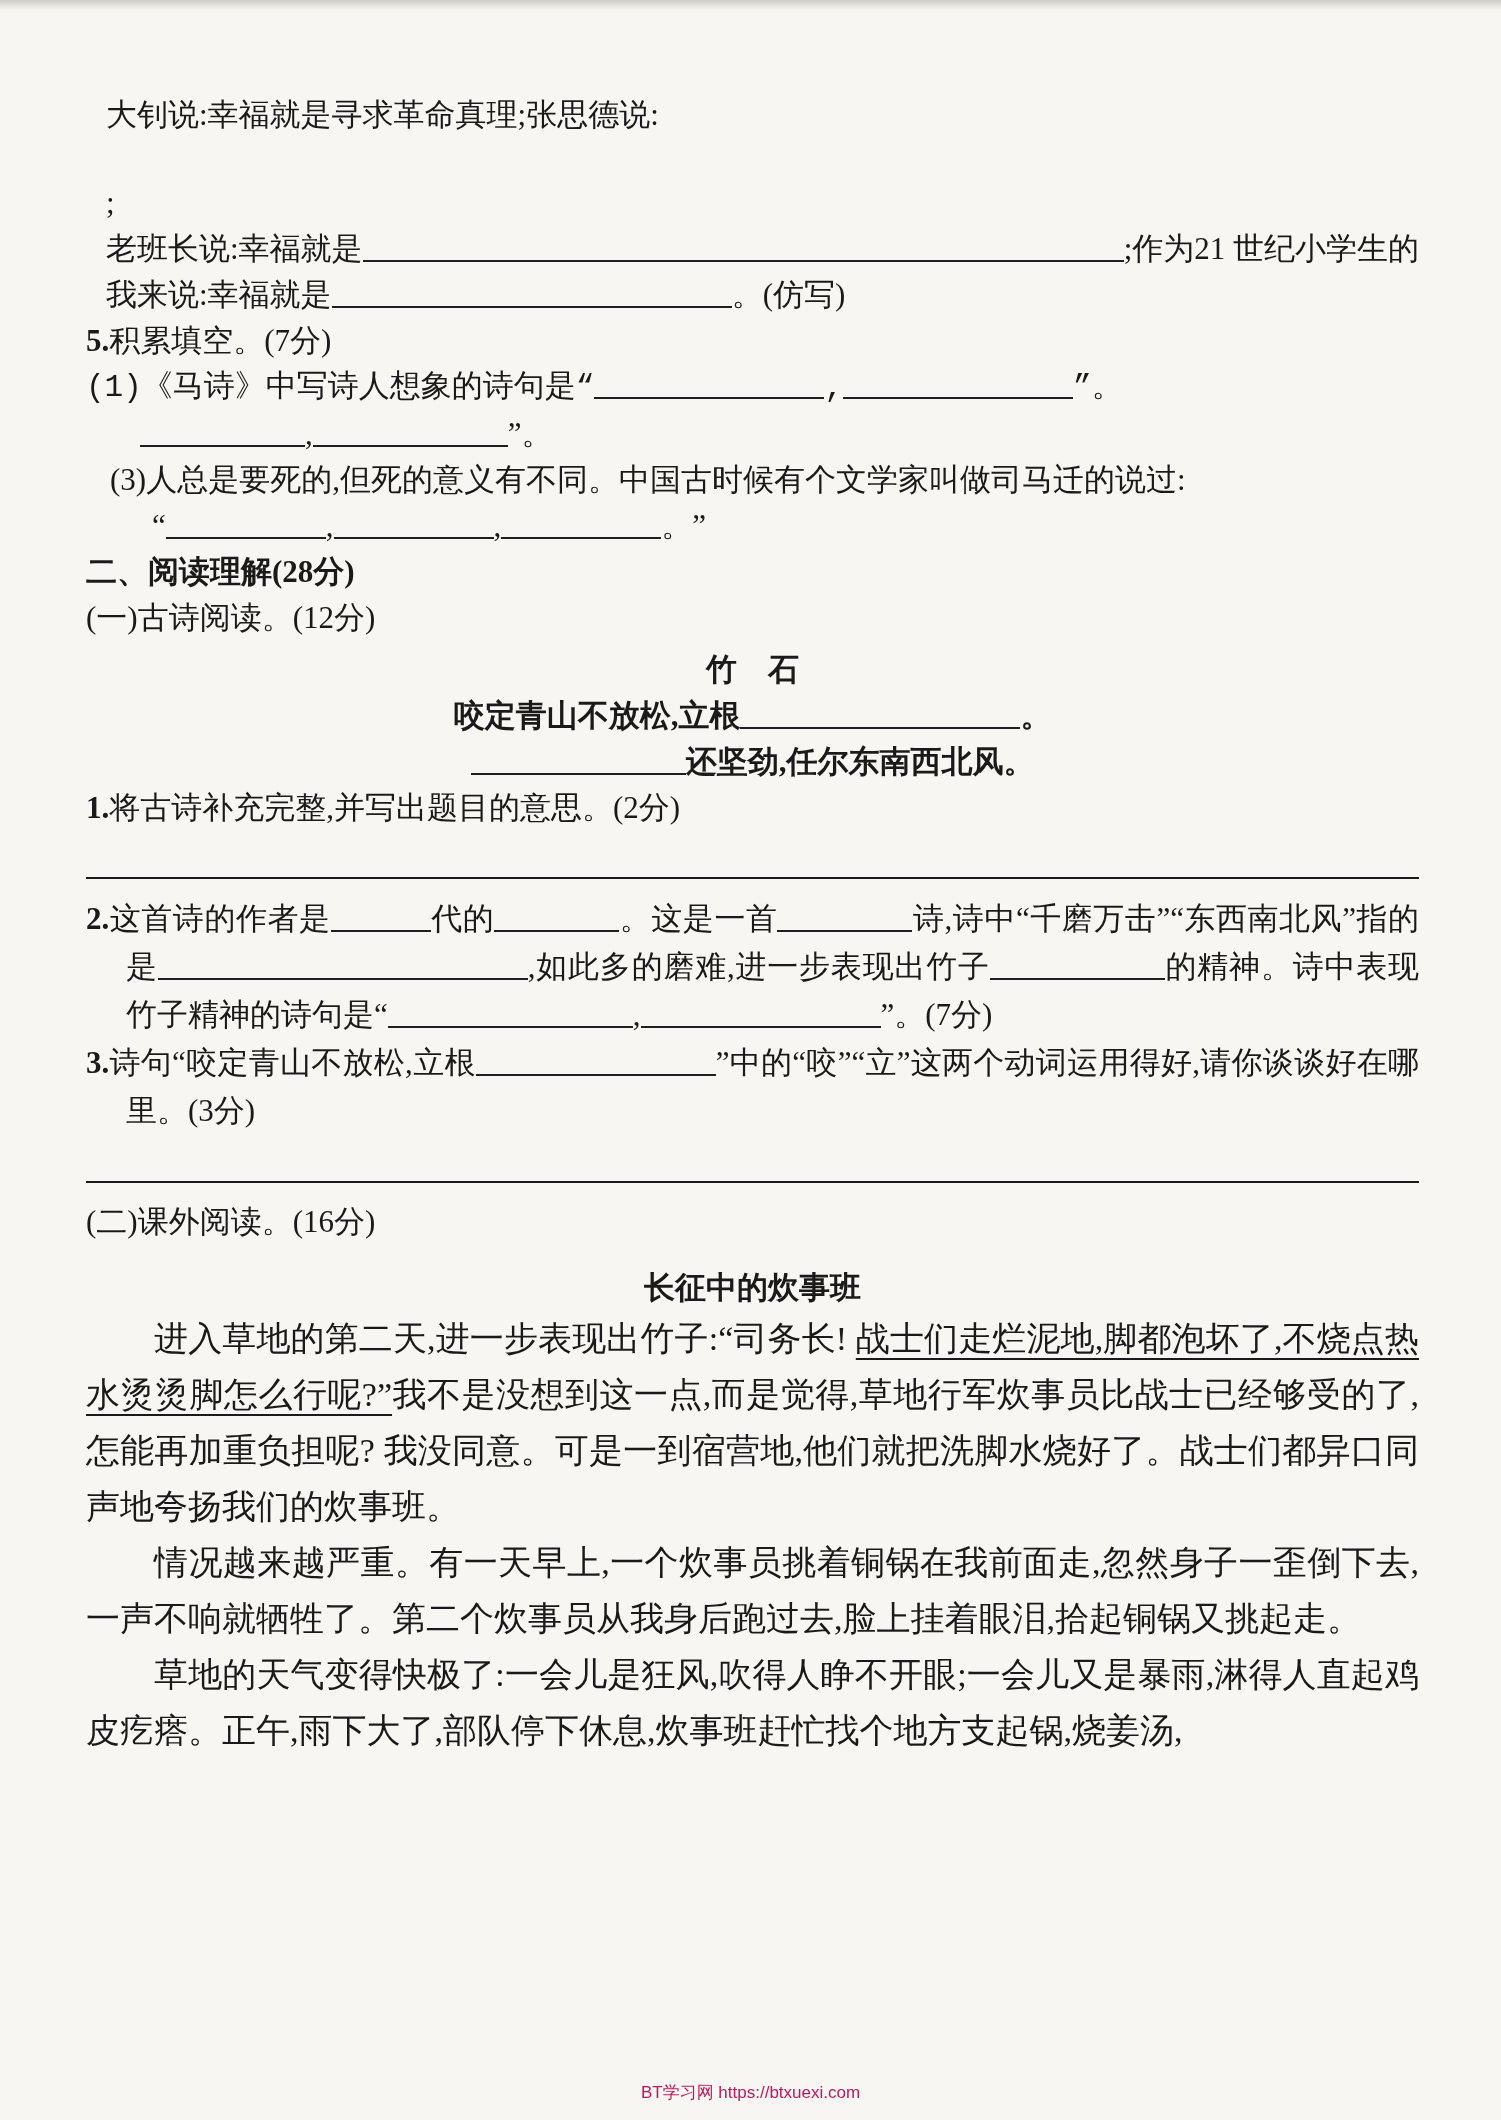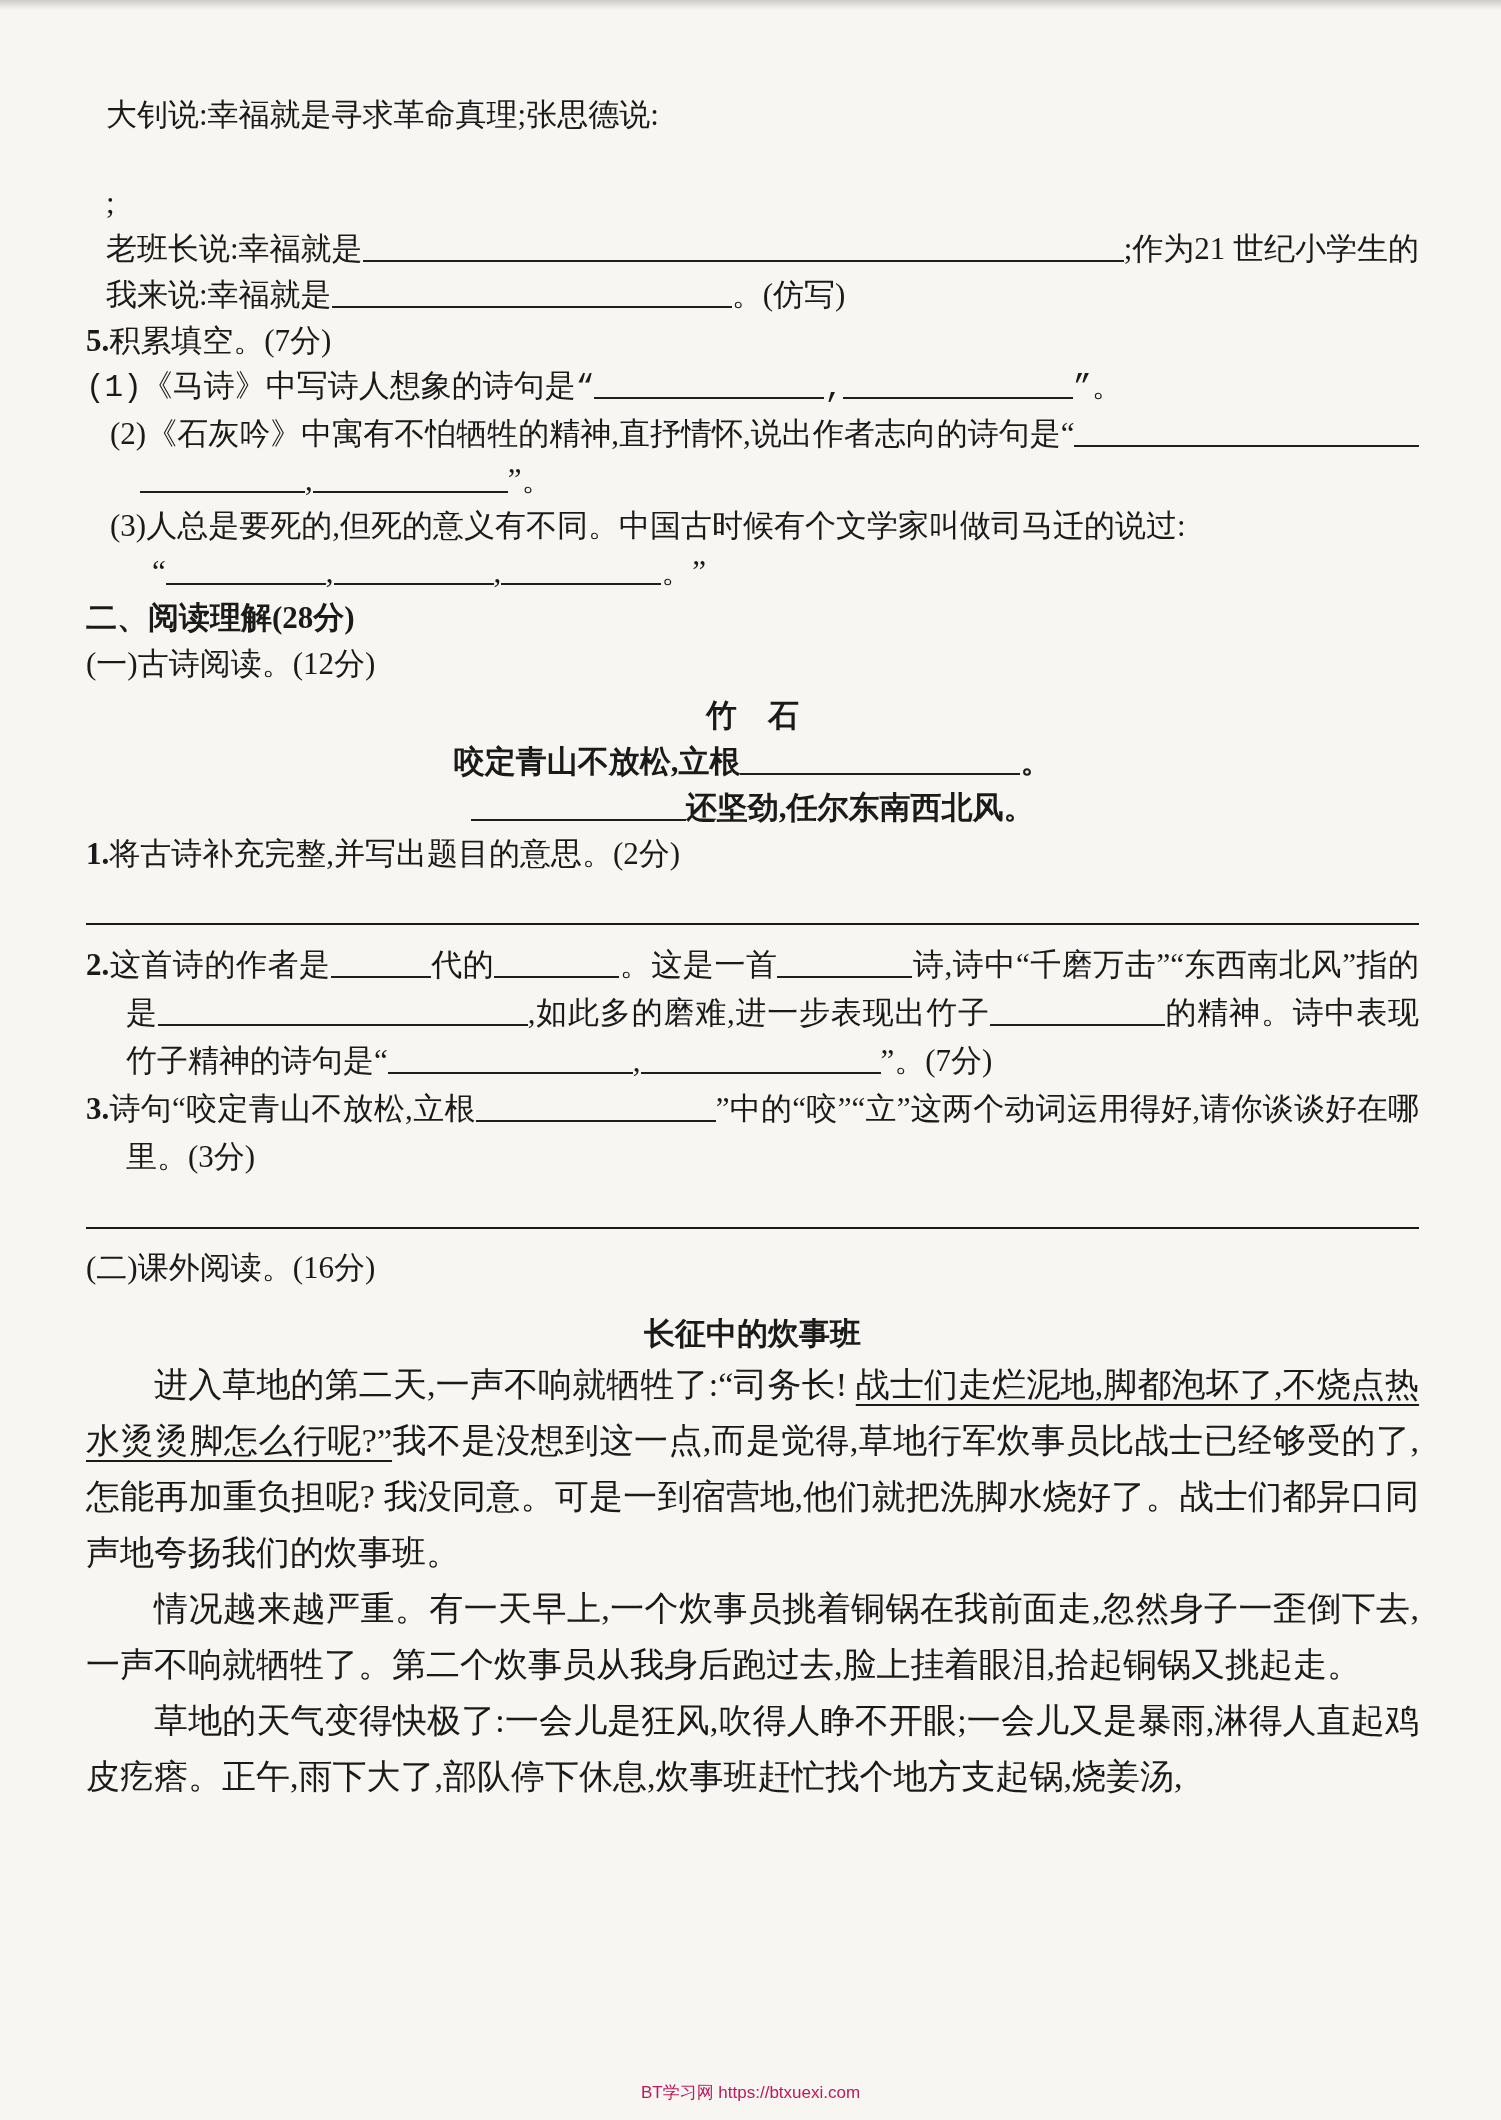--- a/index.html
+++ b/index.html
@@ -48,37 +48,33 @@
       <span class="txt">;</span>
     </div>
     <div class="line flexline" style="margin-left: 20px;">
       <span class="txt">老班长说:幸福就是</span>
       <span class="blank grow"></span>
       <span class="txt">;作为21 世纪小学生的</span>
     </div>
     <div class="line" style="margin-left: 20px;"><span class="txt">我来说:幸福就是</span><span class="blank" style="width: 400px;"></span><span class="txt">。(仿写)</span></div>
     <div class="line"><span class="txt b">5.</span><span class="txt">积累填空。(7分)</span></div>
     <div class="line" style=" font-family: Liberation Mono, monospace;"><span class="txt">(1)《马诗》中写诗人想象的诗句是“</span><span class="blank" style="width: 230px;"></span><span class="txt">,</span><span class="blank" style="width: 230px;"></span><span class="txt">”。</span></div>
-    <div class="line flexline" style="margin-left: 24px;">
-      <span class="txt">(2)《石灰吟》中寓有不怕牺牲的精神,直抒情怀,说出作者志向的诗句是“</span>
-      <span class="blank grow"></span>
-    </div>
     <div class="line" style="margin-left: 54px;"><span class="blank" style="width: 165px;"></span><span class="txt">,</span><span class="blank" style="width: 195px;"></span><span class="txt">”。</span></div>
     <div class="line" style="margin-left: 24px;"><span class="txt">(3)人总是要死的,但死的意义有不同。中国古时候有个文学家叫做司马迁的说过:</span></div>
     <div class="line" style="margin-left: 66px;"><span class="txt">“</span><span class="blank" style="width: 160px;"></span><span class="txt">,</span><span class="blank" style="width: 160px;"></span><span class="txt">,</span><span class="blank" style="width: 160px;"></span><span class="txt">。”</span></div>
     <div class="line bold"><span class="txt">二、阅读理解(28分)</span></div>
     <div class="line"><span class="txt">(一)古诗阅读。(12分)</span></div>
     <div class="line center bold" style="margin-top: 6px;"><span class="txt">竹　石</span></div>
     <div class="line center bold"><span class="txt">咬定青山不放松,立根</span><span class="blank" style="width: 280px;"></span><span class="txt">。</span></div>
     <div class="line center bold"><span class="blank" style="width: 215px;"></span><span class="txt">还坚劲,任尔东南西北风。</span></div>
     <div class="line"><span class="txt b">1.</span><span class="txt">将古诗补充完整,并写出题目的意思。(2分)</span></div>
     <div class="rule"></div>
     <div class="para hang"><span class="txt b">2.</span><span class="txt">这首诗的作者是</span><span class="blank" style="width: 100px;"></span><span class="txt">代的</span><span class="blank" style="width: 125px;"></span><span class="txt">。这是一首</span><span class="blank" style="width: 135px;"></span><span class="txt">诗,诗中“千磨万击”“东西南北风”指的是</span><span class="blank" style="width: 370px;"></span><span class="txt">,如此多的磨难,进一步表现出竹子</span><span class="blank" style="width: 175px;"></span><span class="txt">的精神。诗中表现竹子精神的诗句是“</span><span class="blank" style="width: 245px;"></span><span class="txt">,</span><span class="blank" style="width: 240px;"></span><span class="txt">”。(7分)</span></div>
     <div class="para hang"><span class="txt b">3.</span><span class="txt">诗句“咬定青山不放松,立根</span><span class="blank" style="width: 240px;"></span><span class="txt">”中的“咬”“立”这两个动词运用得好,请你谈谈好在哪里。(3分)</span></div>
     <div class="rule"></div>
     <div class="line"><span class="txt">(二)课外阅读。(16分)</span></div>
     <div class="line center bold" style="margin-top: 20px; font-family: Liberation Serif, serif;"><span class="txt">长征中的炊事班</span></div>
-    <div class="para ind2 essay"><span class="txt">进入草地的第二天,一声不响就牺牲了:“司务长! </span><span class="txt uline">战士们走烂泥地,脚都泡坏了,不烧点热水烫烫脚怎么行呢?”</span><span class="txt">我不是没想到这一点,而是觉得,草地行军炊事员比战士已经够受的了,怎能再加重负担呢? 我没同意。可是一到宿营地,他们就把洗脚水烧好了。战士们都异口同声地夸扬我们的炊事班。</span></div>
+    <div class="para ind2 essay"><span class="txt">进入草地的第二天,进一步表现出竹子:“司务长! </span><span class="txt uline">战士们走烂泥地,脚都泡坏了,不烧点热水烫烫脚怎么行呢?”</span><span class="txt">我不是没想到这一点,而是觉得,草地行军炊事员比战士已经够受的了,怎能再加重负担呢? 我没同意。可是一到宿营地,他们就把洗脚水烧好了。战士们都异口同声地夸扬我们的炊事班。</span></div>
     <div class="para ind2 essay"><span class="txt">情况越来越严重。有一天早上,一个炊事员挑着铜锅在我前面走,忽然身子一歪倒下去,一声不响就牺牲了。第二个炊事员从我身后跑过去,脸上挂着眼泪,拾起铜锅又挑起走。</span></div>
     <div class="para ind2 essay"><span class="txt">草地的天气变得快极了:一会儿是狂风,吹得人睁不开眼;一会儿又是暴雨,淋得人直起鸡皮疙瘩。正午,雨下大了,部队停下休息,炊事班赶忙找个地方支起锅,烧姜汤,</span></div>
   </div>
 
 <div class="footer">BT学习网 https://btxuexi.com</div>
 
 </body></html>

